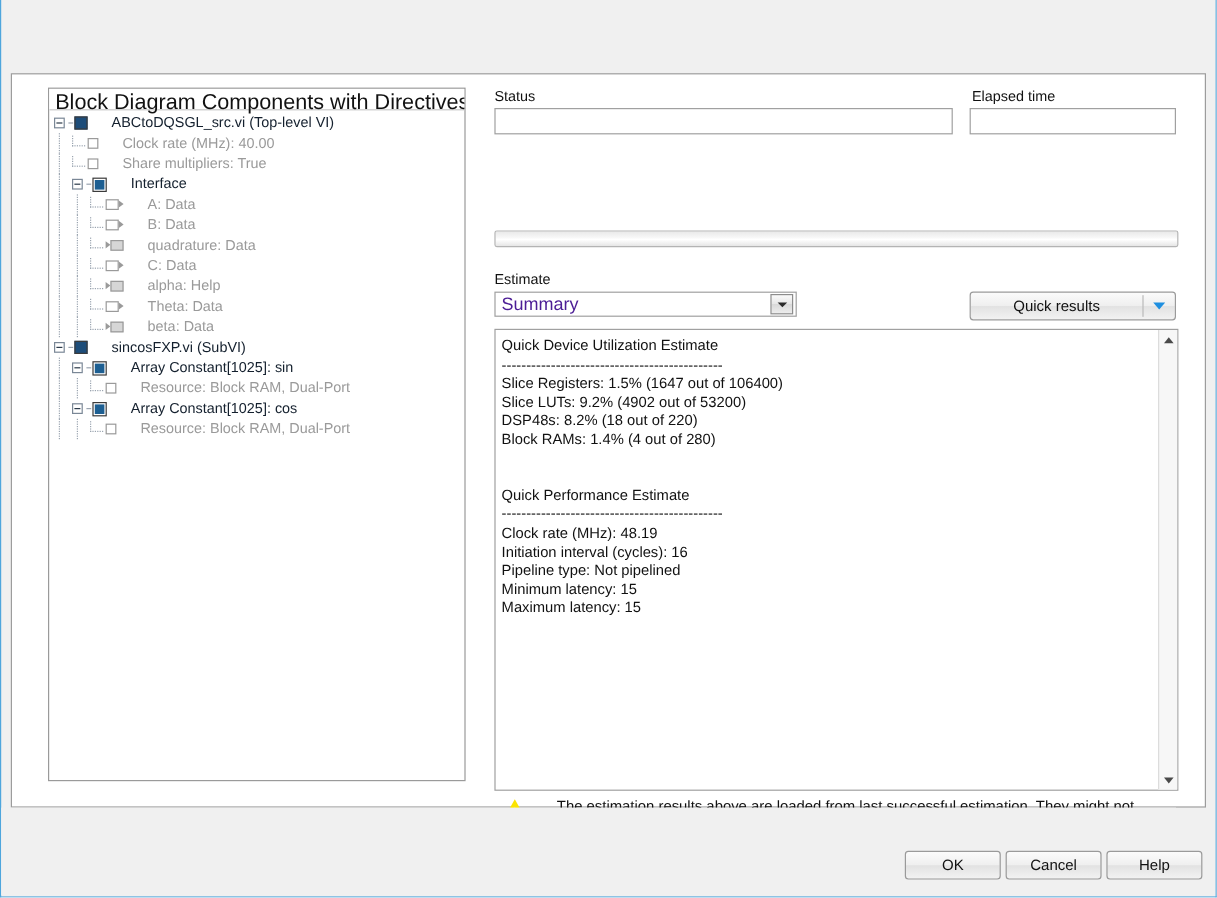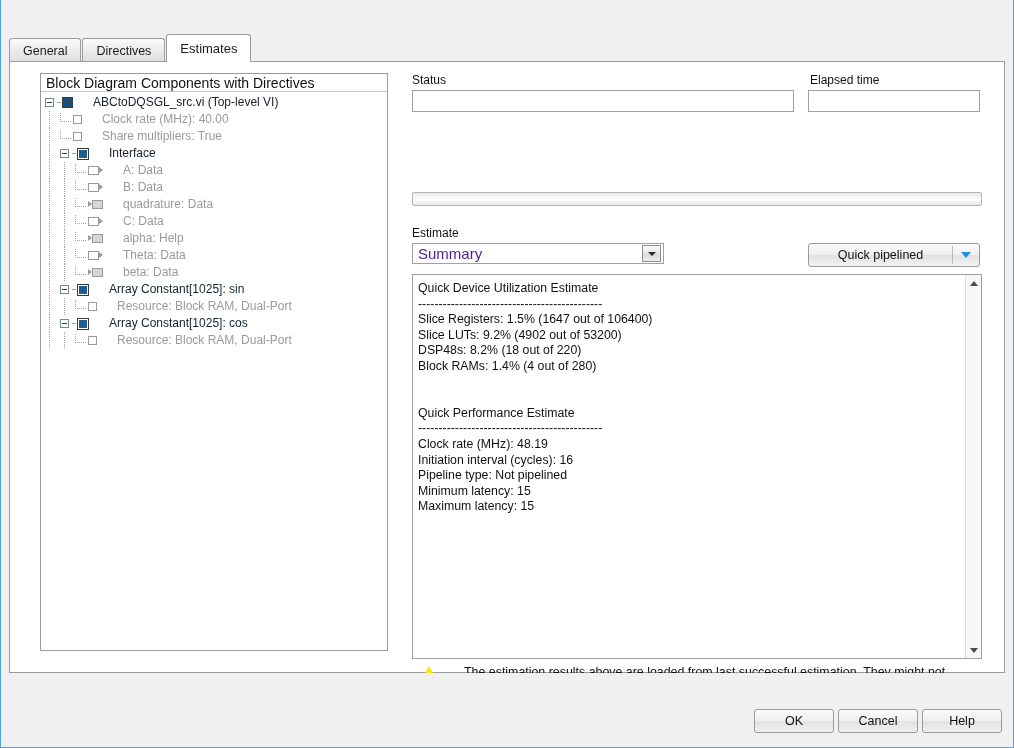--- a/index.html
+++ b/index.html
@@ -103,21 +103,21 @@
     position: absolute;
     left: 30px; top: 11px;
     width: 348px; height: 578px;
     background: #ffffff;
     border: 1px solid #9a9a9a;
     overflow: hidden;
   }
   .tree-header {
     height: 18px;
     padding: 1px 0 0 5px;
-    font-size: 14px; color: #111;
+    font-size: 18px; color: #111;
     border-bottom: 1px solid #c8c8c8;
     background: #fff;
     white-space: nowrap;
   }
   .tree-body { padding: 2px 0 0 0; }
 
   .tnode {
     position: relative;
     height: 17px;
     display: flex; align-items: center;
@@ -384,25 +384,20 @@
   #ok-btn { left: 753px; }
   #cancel-btn { left: 837px; }
   #help-btn { left: 921px; }
 </style>
 </head>
 <body>
 
 <div class="window">
 
 
-  <div class="tabstrip">
-    <div class="tab">General</div>
-    <div class="tab">Directives</div>
-    <div class="tab active">Estimates</div>
-  </div>
 
   <div class="tabpage">
 
     <div class="tree-panel">
       <div class="tree-header">Block Diagram Components with Directives</div>
       <div class="tree-body" id="tree-body">
           <div class="tnode dark">
             <span style="width: 4px; flex: 0 0 auto;"></span>
             <span class="exp"></span>
             <span class="exp-dash"></span>
@@ -504,20 +499,27 @@
             <span class="guide" style="left: 23px;"></span>
             <span style="width: 34px; flex: 0 0 auto;"></span>
             <span class="leaf-lead"></span>
             <span class="ico ico-term-out">
               <span class="a"></span>
               <span class="r"></span>
             </span>
             <span class="lbl">beta: Data</span>
           </div>
           <div class="tnode dark">
+            <span style="width: 4px; flex: 0 0 auto;"></span>
+            <span class="exp"></span>
+            <span class="exp-dash"></span>
+            <span class="ico ico-vi"></span>
+            <span class="lbl">sincosFXP.vi (SubVI)</span>
+          </div>
+          <div class="tnode dark">
             <span class="guide" style="left: 8px;"></span>
             <span style="width: 19px; flex: 0 0 auto;"></span>
             <span class="exp"></span>
             <span class="exp-dash"></span>
             <span class="ico ico-vi-out">
               <i></i>
             </span>
             <span class="lbl">Array Constant[1025]: sin</span>
           </div>
           <div class="tnode dim">
@@ -561,21 +563,21 @@
 
       <div class="fieldlabel" style="left:2px; top:164px;">Estimate</div>
       <div class="combo">
         <div class="val">Summary</div>
         <div class="arrowbtn">
           <div class="caret-dark"></div>
         </div>
       </div>
 
       <div class="splitbtn">
-        <div class="mainpart">Quick pipelined</div>
+        <div class="mainpart">Quick results</div>
         <div class="divider"></div>
         <div class="dropzone">
           <div class="caret-blue"></div>
         </div>
       </div>
 
       <div class="report">
         <div class="report-text">Quick Device Utilization Estimate
 ---------------------------------------------
 Slice Registers: 1.5% (1647 out of 106400)

